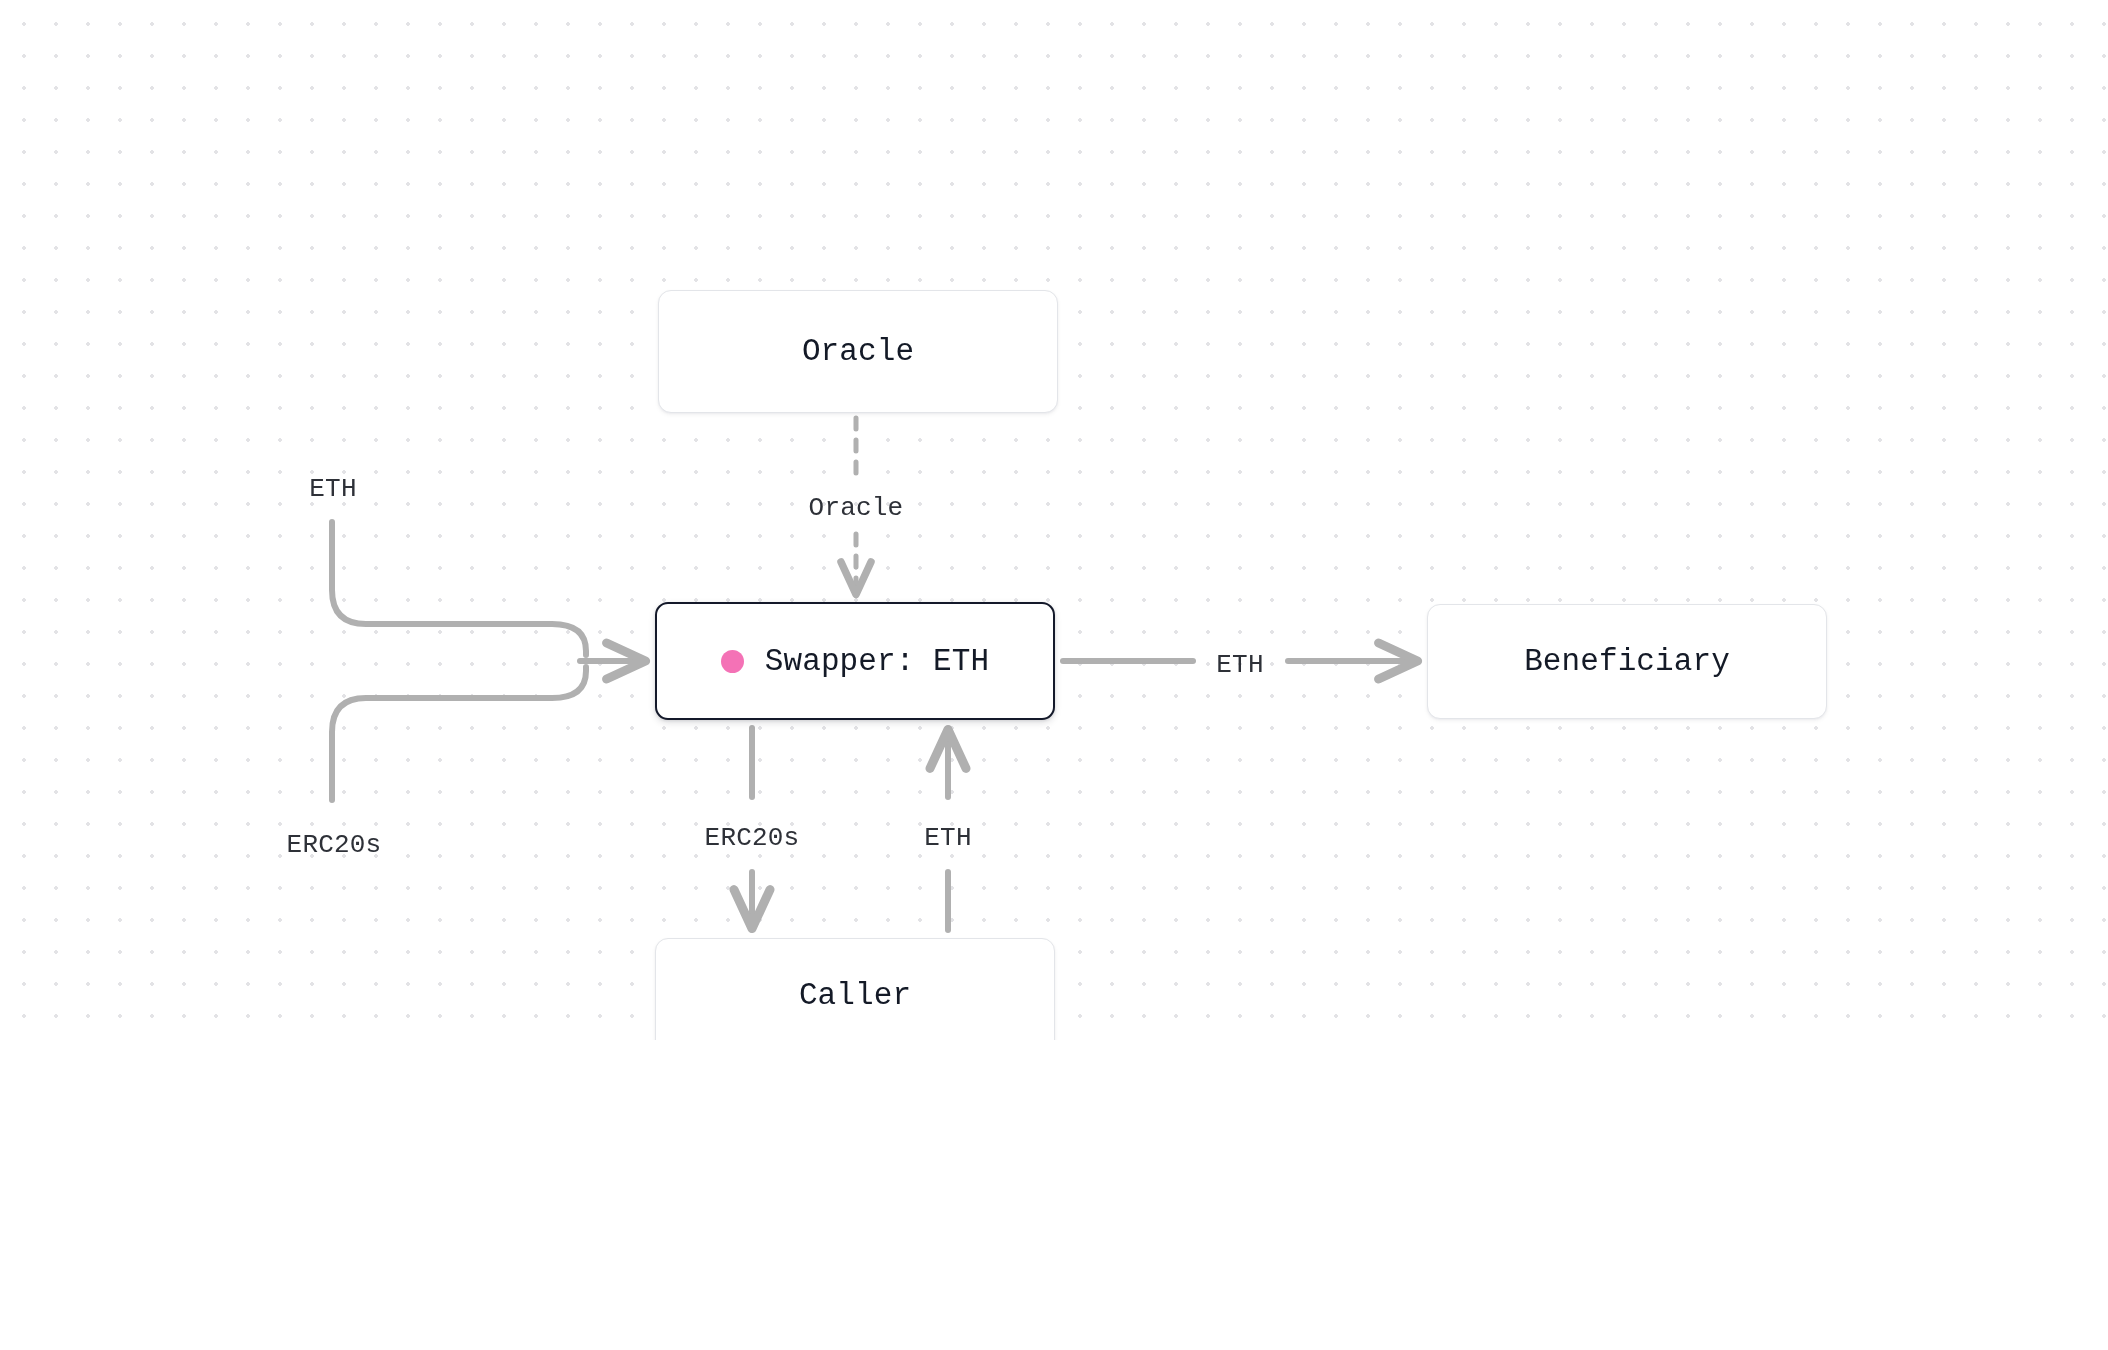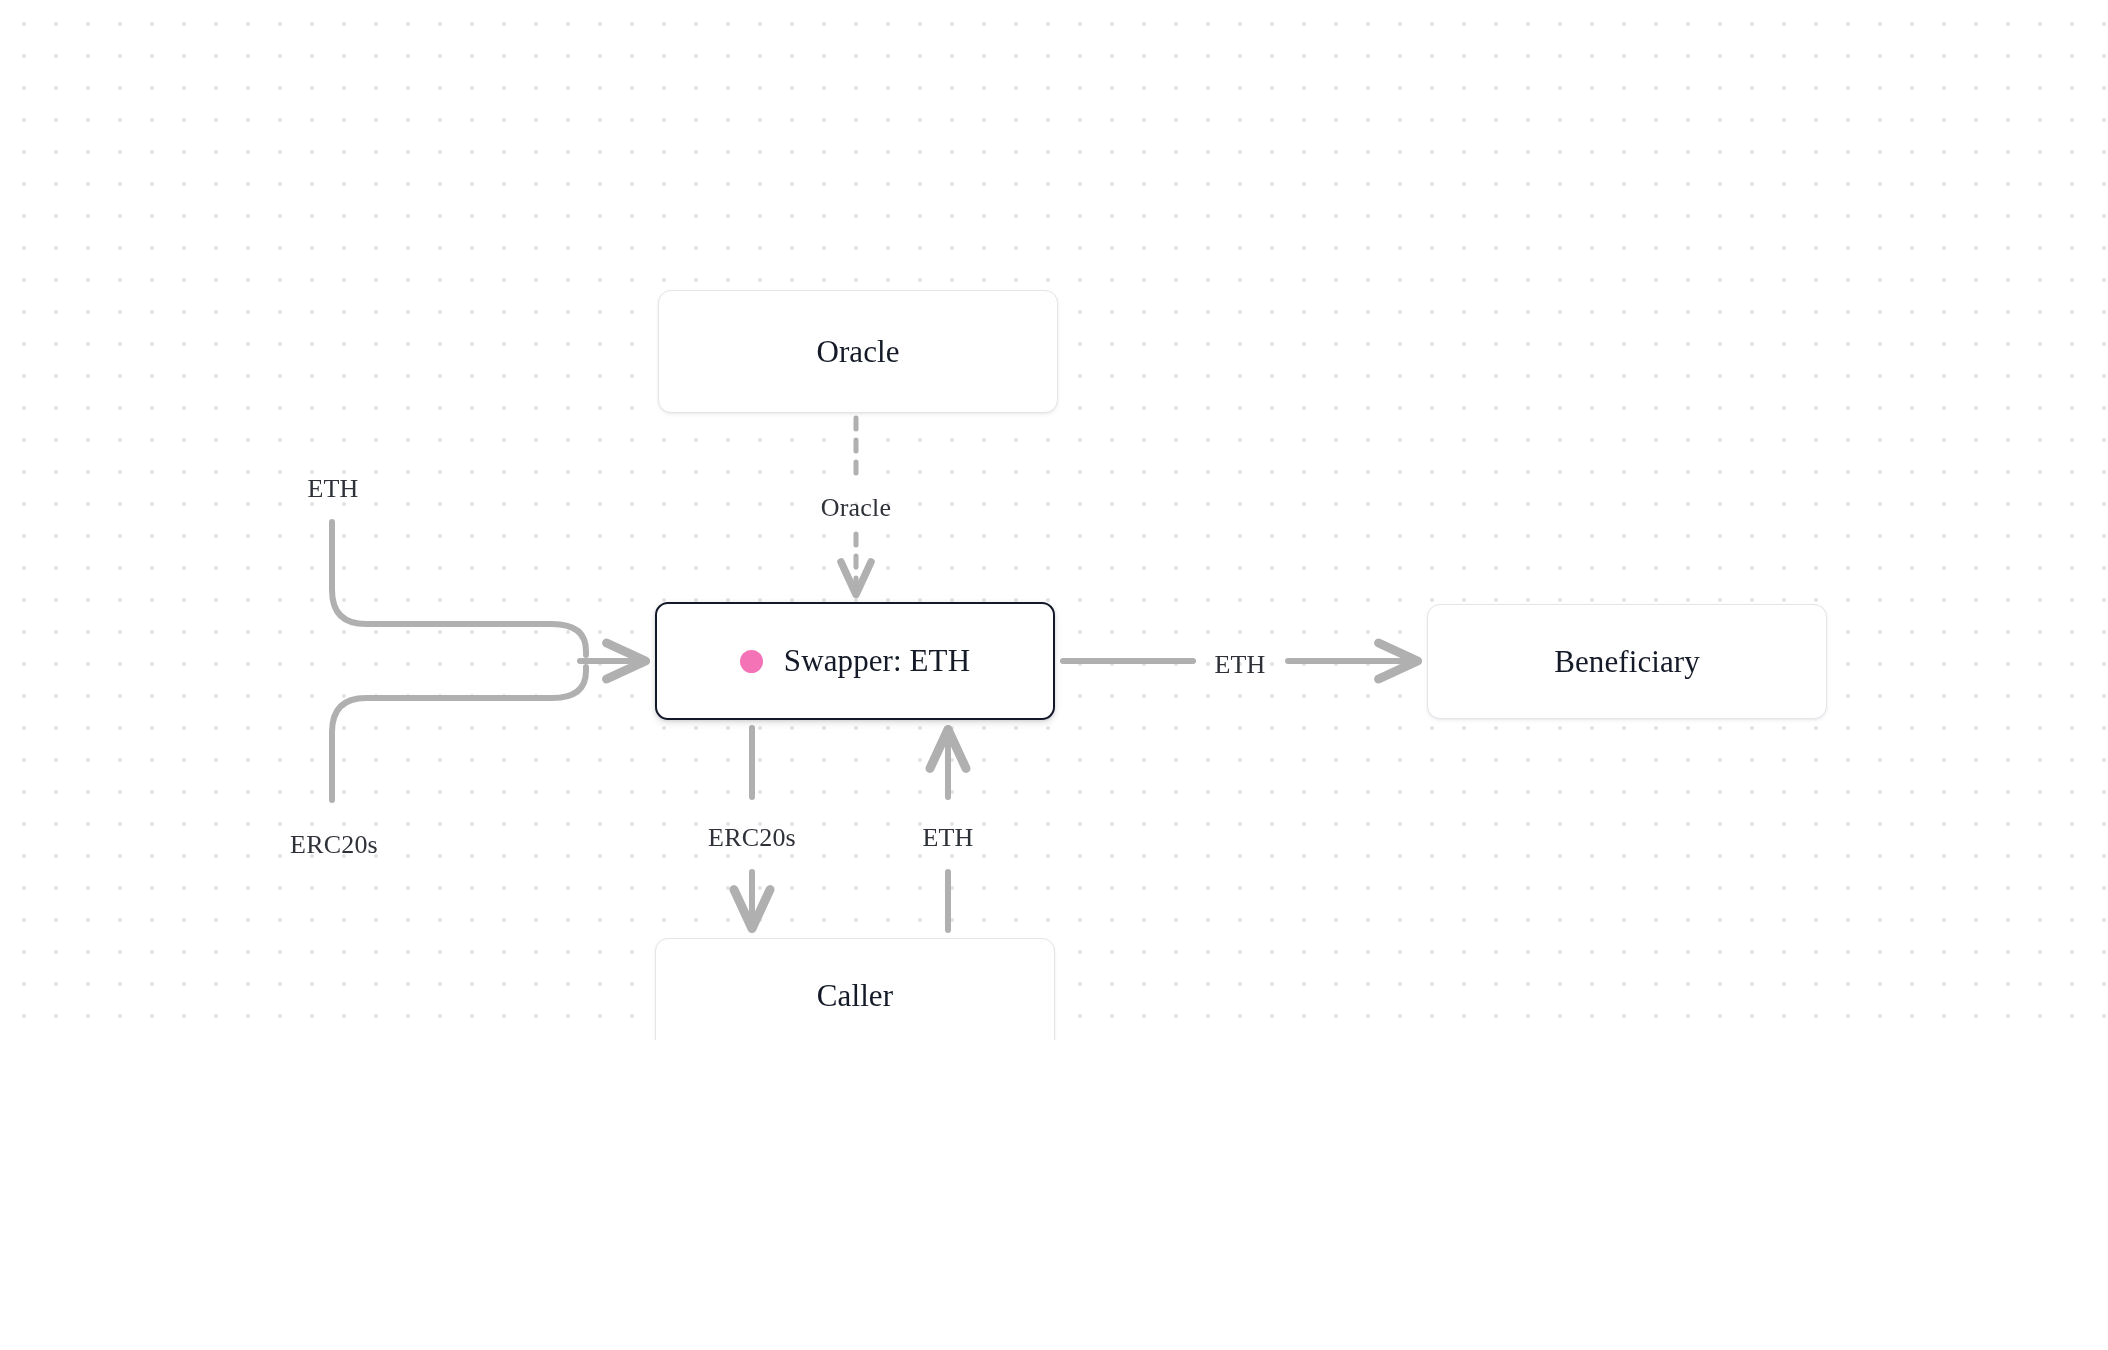--- a/index.html
+++ b/index.html
@@ -10,21 +10,21 @@
   }
   #canvas {
     position: relative;
     width: 2108px;
     height: 1040px;
     overflow: hidden;
     background-color: #ffffff;
     background-image: radial-gradient(circle, #e3e3e6 1.6px, transparent 1.7px);
     background-size: 32px 32px;
     background-position: 8px 8px;
-    font-family: Liberation Serif, serif;
+    font-family: Liberation Mono, monospace;
     border-radius: 19px;
   }
   #edge-layer {
     position: absolute;
     inset: 0;
     width: 2108px;
     height: 1350px;
     pointer-events: none;
   }
   .node {

